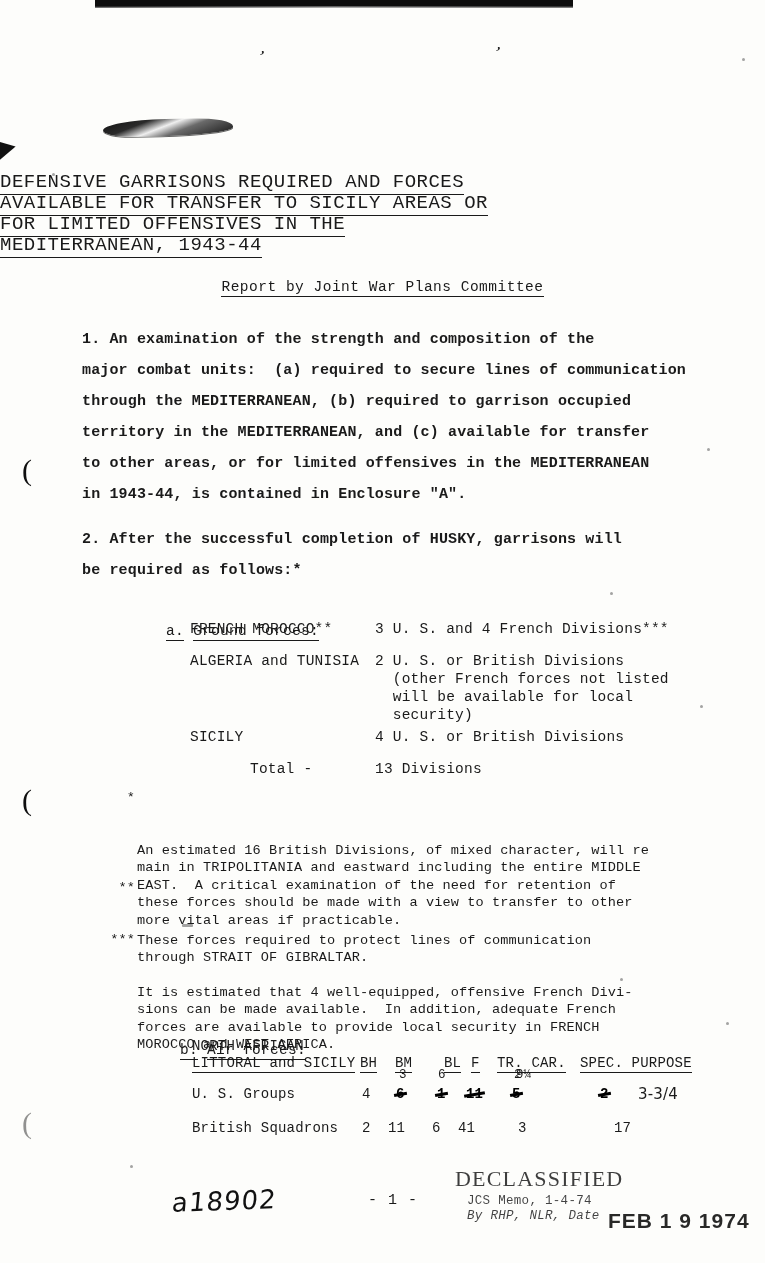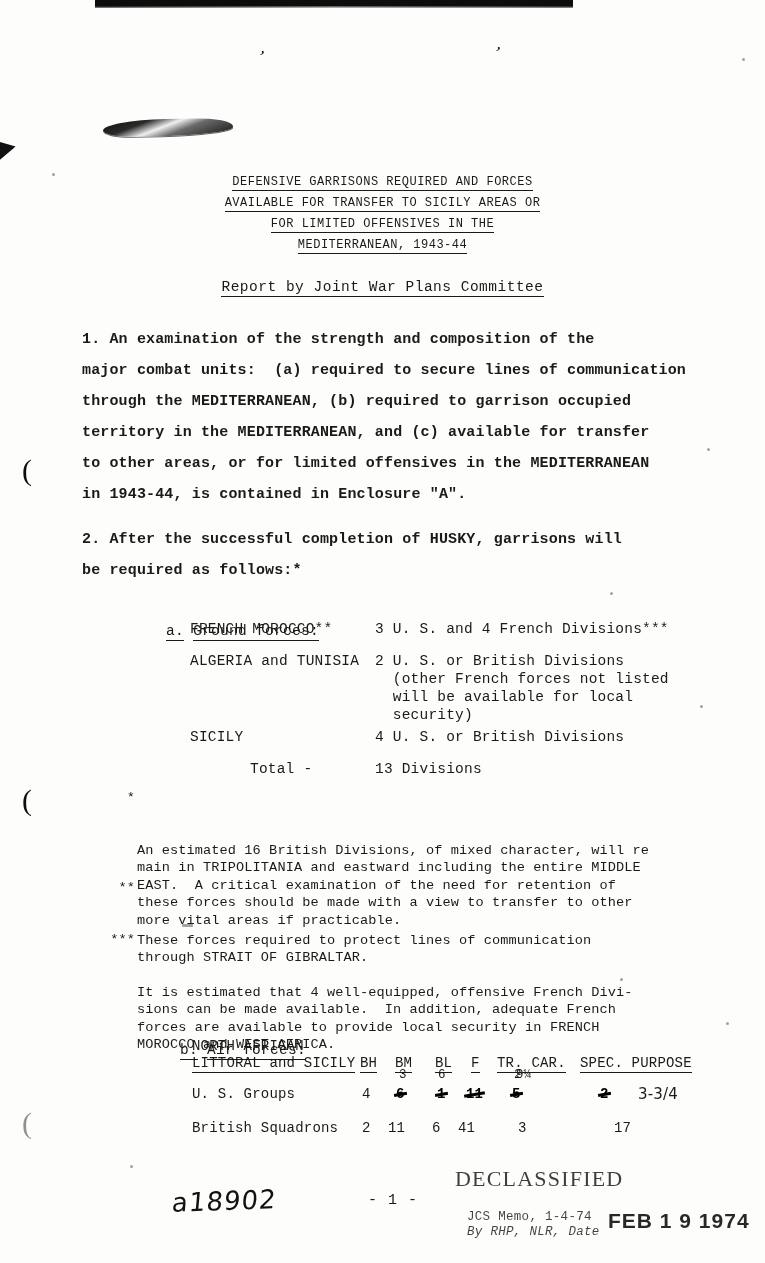--- a/index.html
+++ b/index.html
@@ -73,22 +73,21 @@
     border-left: 22px solid #111;
     border-top: 10px solid transparent;
     border-bottom: 14px solid transparent;
     transform: rotate(-8deg);
   }
 
   
   .doc-title {
     position: absolute;
     left: 0; right: 0;
-    text-align: center;
-    font-size: 12px;
+    font-size: 19px;
     letter-spacing: .5px;
     line-height: 21px;
   }
   .doc-title .tline {
     display: block;
   }
   .doc-title .tline span {
     border-bottom: 1px solid #1a1a1a;
     padding-bottom: 1px;
   }
@@ -320,21 +319,21 @@
     <span class="ul-letter">b.</span><span>&nbsp;</span><span class="u">Air forces:</span>
   </div>
 
   <div class="air-table" style="left:192px; top:1038px; width:520px; height:110px;">
 
     <span class="air-cell" style="left:0; top:0;">NORTH AFRICAN</span>
     <span class="air-cell u" style="left:0; top:17px;">LITTORAL and SICILY</span>
 
     <span class="air-cell u" style="left:168px; top:17px;">BH</span>
     <span class="air-cell u" style="left:203px; top:17px;">BM</span>
-    <span class="air-cell u" style="left:243px; top:17px;text-align:right;">BL</span>
+    <span class="air-cell u" style="left:252px; top:17px;text-align:right;">BL</span>
     <span class="air-cell u" style="left:279px; top:17px;">F</span>
     <span class="air-cell u" style="left:305px; top:17px;">TR. CAR.</span>
     <span class="air-cell u" style="left:388px; top:17px;">SPEC. PURPOSE</span>
 
     <span class="air-cell" style="left:0; top:48px;">U. S. Groups</span>
 
     <span class="air-cell" style="left:170px; top:48px;">4</span>
 
     <span class="air-corr" style="left:207px; top:30px;">3</span>
     <span class="struck" style="left:204px; top:48px;">6</span>
@@ -359,19 +358,19 @@
     <span class="air-cell" style="left:326px; top:82px;">3</span>
     <span class="air-cell" style="left:422px; top:82px;">17</span>
   </div>
 
   <div class="archive-no" style="left:172px; top:1186px;">a18902</div>
 
   <div class="folio" style="left:368px; top:1192px;">- 1 -</div>
 
   <div class="stamp" style="left:455px; top:1168px;">
     <div class="stamp-title">DECLASSIFIED</div>
-    <div class="stamp-line" style="margin-left:12px; margin-top:20px;">JCS Memo, 1-4-74</div>
+    <div class="stamp-line" style="margin-left:12px; margin-top:4px;">JCS Memo, 1-4-74</div>
     <div class="stamp-line" style="margin-left:12px;font-style:italic;">By RHP, NLR, Date</div>
   </div>
 
   <div class="stamp-date" style="left:608px; top:1209px;">FEB 1 9 1974</div>
 
 </div>
 
 </body></html>

